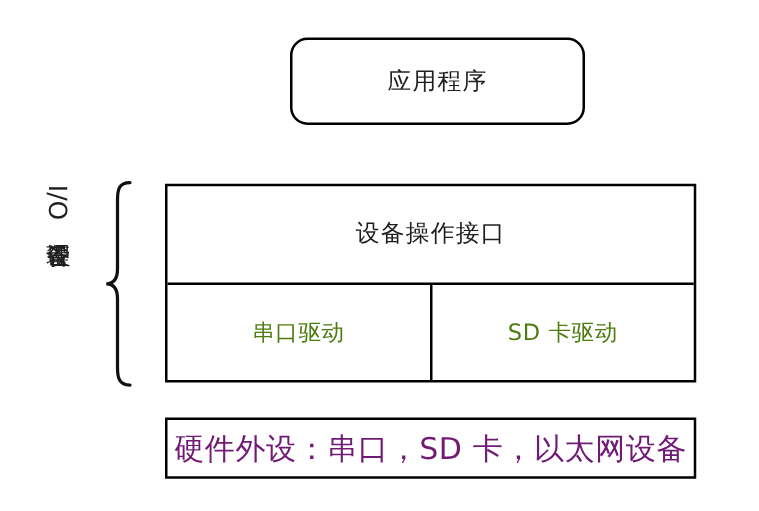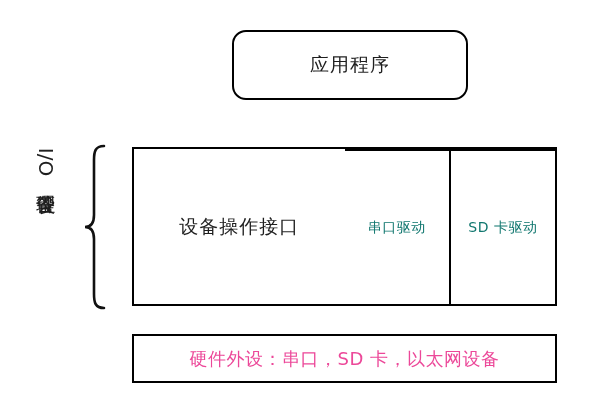--- a/index.html
+++ b/index.html
@@ -91,21 +91,21 @@
   .stack {
     position: absolute;
     left: 132px;
     top: 147px;
     width: 425px;
     height: 159px;
     box-sizing: border-box;
     border: 2.5px solid #000000;
     background: #ffffff;
     display: flex;
-    flex-direction: row;
+    flex-direction: column;
     text-align: center;
   }
   .stack .row {
     flex: 1 1 0;
     display: flex;
     align-items: center;
     justify-content: center;
     box-sizing: border-box;
   }
   .stack .row.divided {
@@ -124,43 +124,43 @@
     display: flex;
     align-items: center;
     justify-content: center;
     box-sizing: border-box;
     height: 100%;
   }
   .cell + .cell {
     border-left: 2.5px solid #000000;
   }
   .cell .celllabel {
-    font-size: 14px;
+    font-size: 18px;
     letter-spacing: 0.5px;
-    color: #0f766e;
+    color: #4d7c0f;
   }
 
   
   .hw-box {
     position: absolute;
     left: 132px;
     top: 334px;
     width: 425px;
     height: 49px;
     box-sizing: border-box;
     border: 2.5px solid #000000;
     background: #ffffff;
     display: flex;
     align-items: center;
     justify-content: center;
   }
   .hw-box .label {
-    font-size: 18px;
+    font-size: 24px;
     letter-spacing: 0.5px;
-    color: #ec4899;
+    color: #701a75;
   }
 </style>
 </head>
 <body>
 
 <div class="diagram">
 
   <div class="app-box">
     <span class="label">应用程序</span>
   </div>

